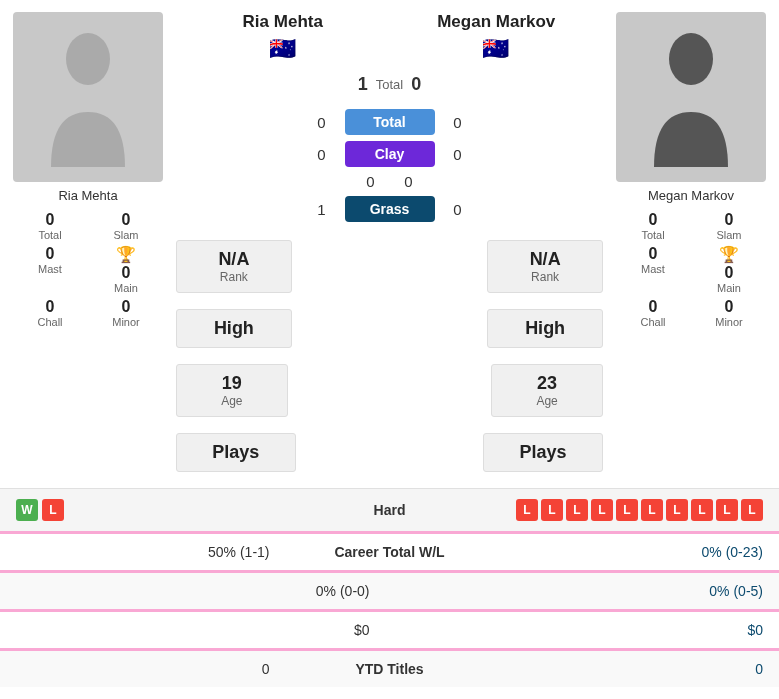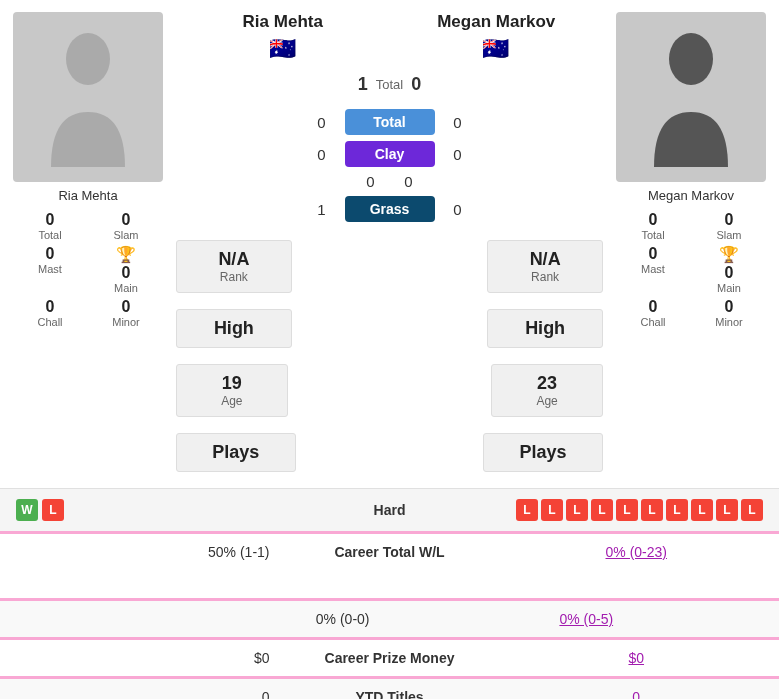--- a/index.html
+++ b/index.html
@@ -192,25 +192,24 @@
       flex: 0 0 auto;
       width: 200px;
       text-align: center;
       font-size: 14px;
       font-weight: bold;
       color: #333;
     }
 
     .stats-right-val {
       flex: 1;
-      text-align: center;
+      text-align: right;
       font-size: 14px;
-      color: #a21caf;
+      color: #0c4a6e;
       padding-left: 20px;
-      text-decoration: underline;
     }
 
     .main-content {
       display: flex;
       padding: 12px 8px;
       gap: 8px;
     }
 
     .left-player-section {
       display: flex;
@@ -439,27 +438,26 @@
         <div class="form-badge form-l">L</div>
       </div>
   </div>
 
   <div id="bottom-stats-container">
   <div class="stats-row">
     <span class="stats-left-val">50% (1-1)</span>
     <span class="stats-center-label">Career Total W/L</span>
     <span class="stats-right-val">0% (0-23)</span>
   </div>
-      <div class="stats-row" style="background: rgb(249, 249, 249); margin-top: 28px;">
+      <div class="stats-row" style="background: rgb(249, 249, 249);">
     <span class="stats-left-val">0% (0-0)</span>
     <span class="stats-right-val">0% (0-5)</span>
   </div>
       <div class="stats-row">
     <span class="stats-left-val">$0</span>
-    <span class="stats-center-label">Career Prize Money</span>
     <span class="stats-right-val">$0</span>
   </div>
       <div class="stats-row" style="background: rgb(249, 249, 249);">
     <span class="stats-left-val">0</span>
     <span class="stats-center-label">YTD Titles</span>
     <span class="stats-right-val">0</span>
   </div>
     </div>
 
 </div>

